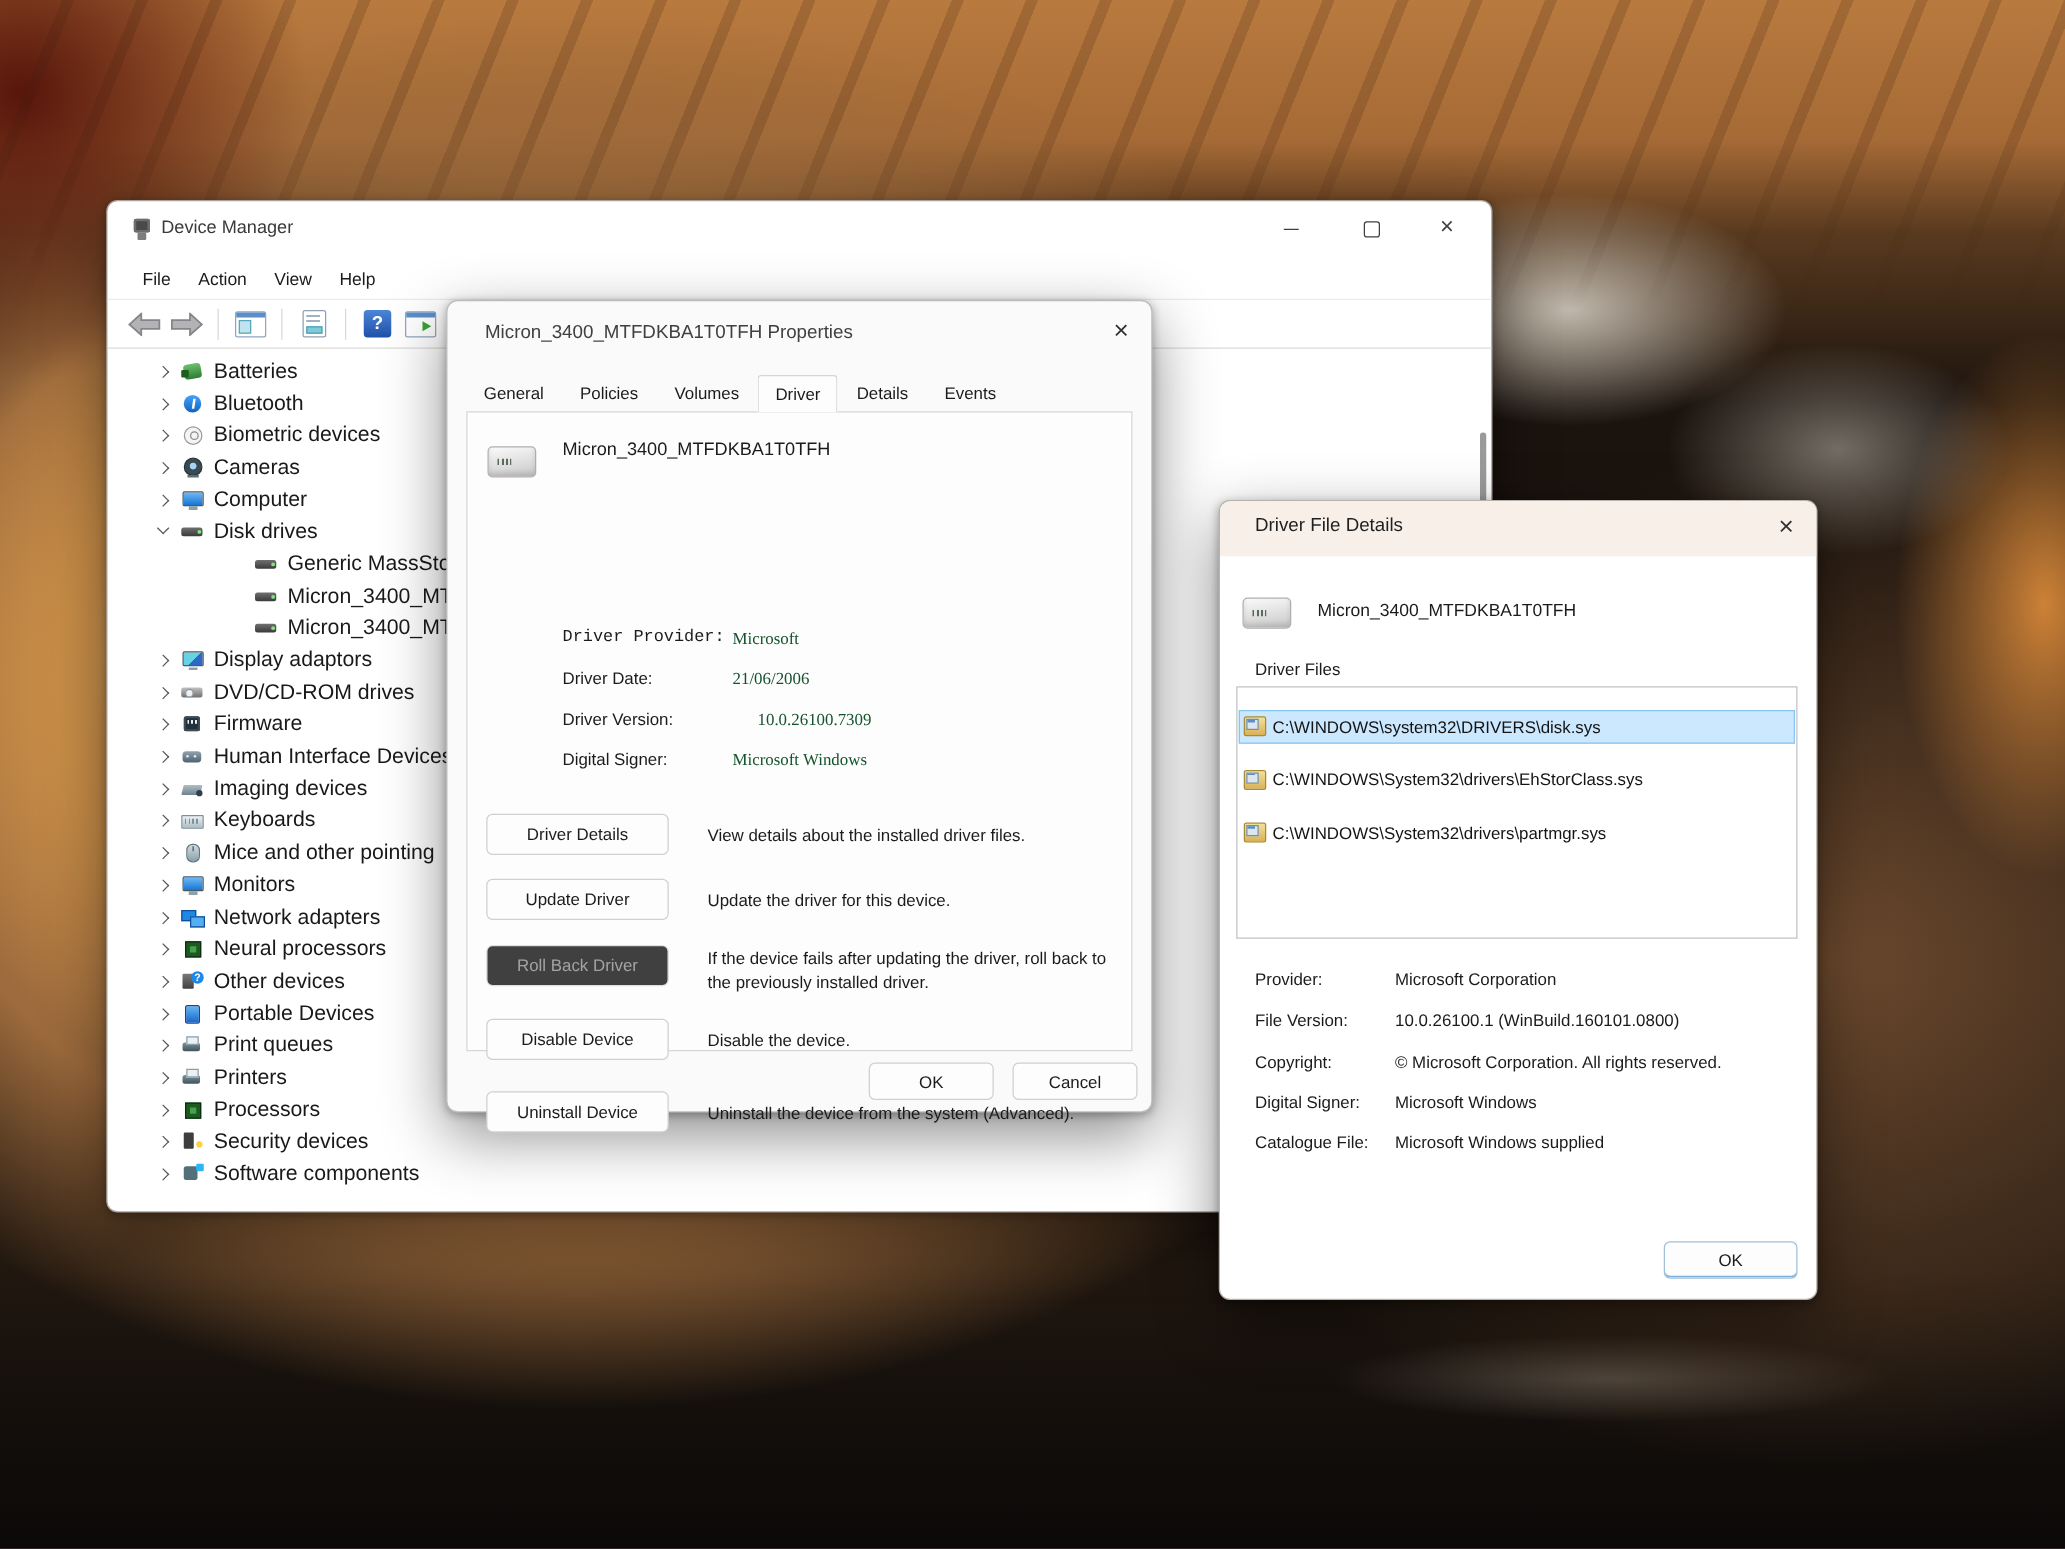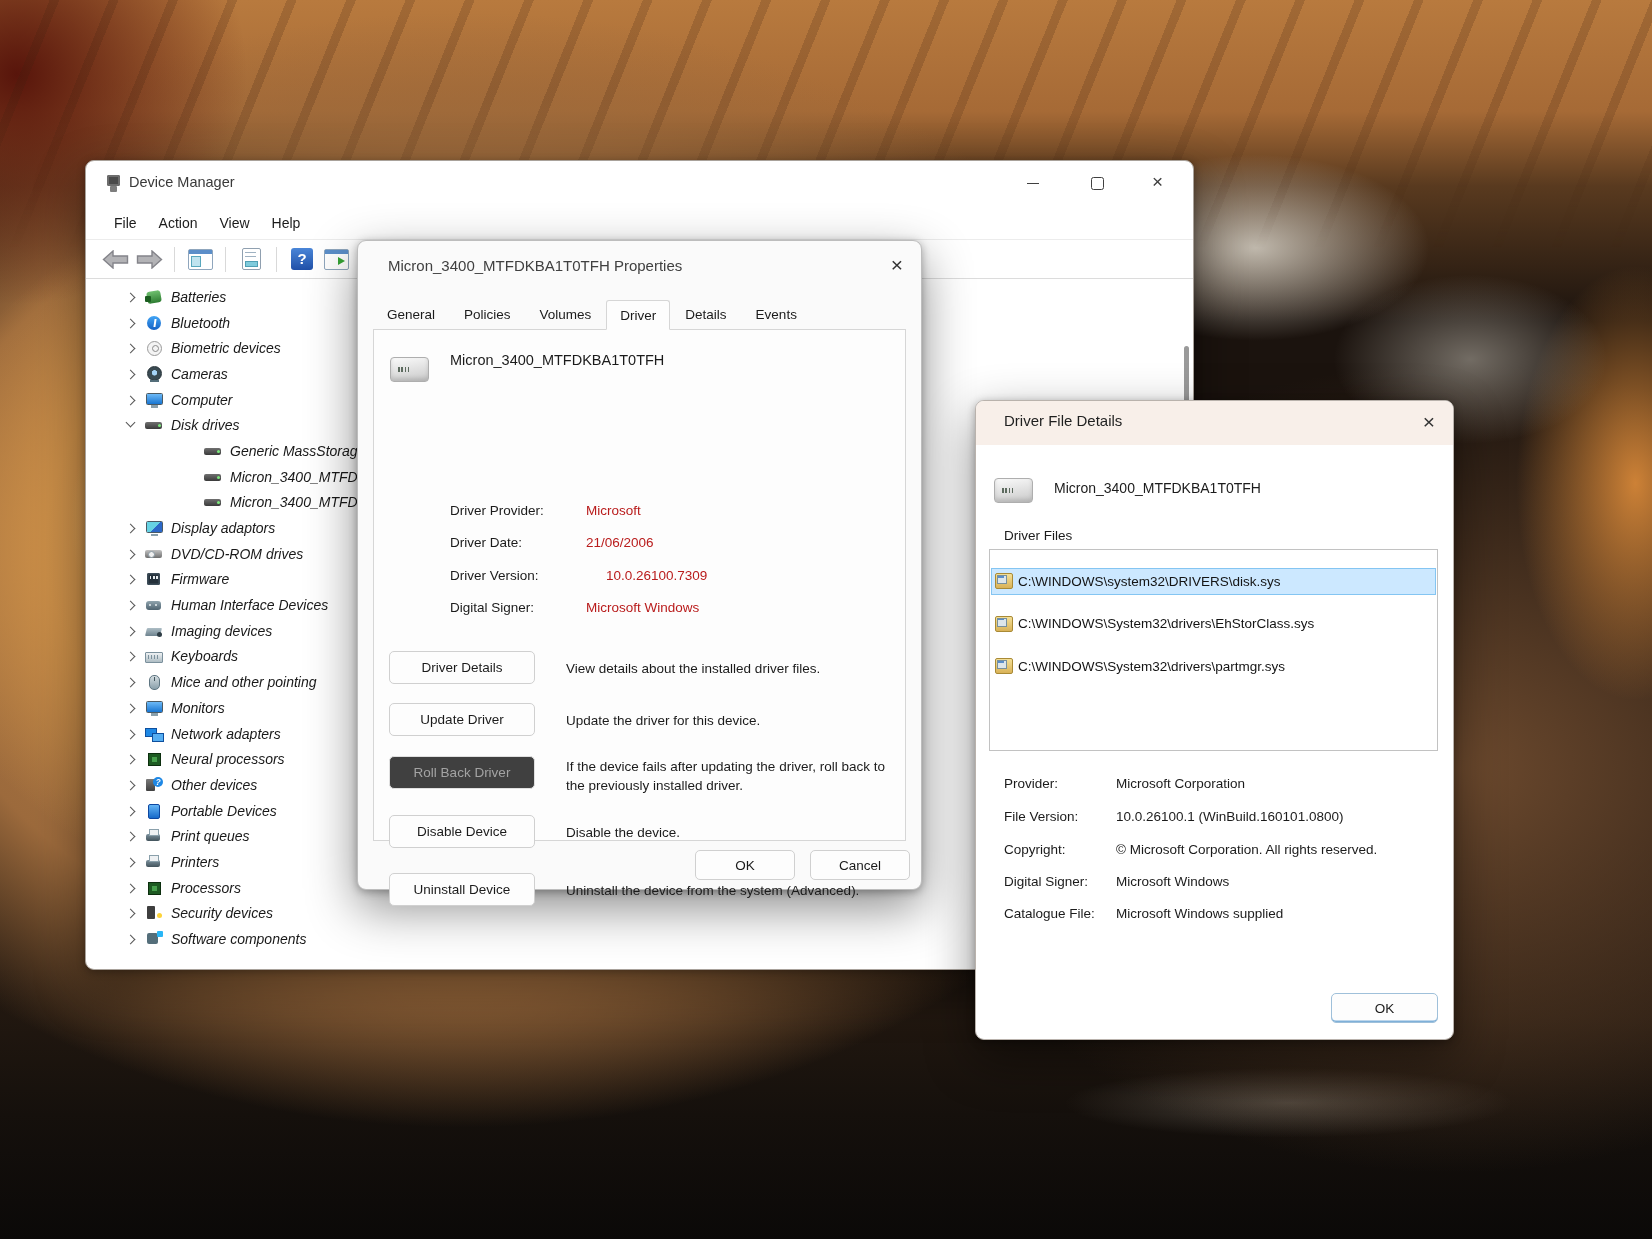--- a/index.html
+++ b/index.html
@@ -59,21 +59,21 @@
   .tb-doc{position:relative;width:17px;height:20px;background:#fff;border:1px solid #90a0b0;border-radius:2px;}
   .tb-doc::before{content:"";position:absolute;left:2px;top:3px;width:11px;height:8px;background:repeating-linear-gradient(#9fb2c2 0 1.5px,transparent 1.5px 4px);}
   .tb-doc::after{content:"";position:absolute;left:2px;bottom:2px;width:11px;height:4px;background:#7fcbdc;border:1px solid #4f9fb4;}
   .tb-help{width:22px;height:22px;border-radius:3px;background:linear-gradient(#4a86d8,#2050a8);color:#fff;font-weight:bold;font-size:15px;text-align:center;line-height:22px;}
   .tb-gear{position:relative;width:24px;height:24px;}
   .tb-gear::before{content:"";position:absolute;left:3px;top:3px;width:14px;height:14px;border-radius:50%;background:radial-gradient(circle at 50% 50%, #f2f2f2 0 3px, #9a9a9a 3.5px);box-shadow:0 -4px 0 -2px #9a9a9a,0 4px 0 -2px #9a9a9a,-4px 0 0 -2px #9a9a9a,4px 0 0 -2px #9a9a9a;}
   .tb-gear::after{content:"";position:absolute;right:0;bottom:1px;width:0;height:0;border-left:5px solid transparent;border-right:5px solid transparent;border-top:8px solid #2fae2f;transform:rotate(180deg);}
 
   
   .dm-tree{position:absolute;left:1px;top:119px;right:1px;bottom:1px;background:#fff;overflow:hidden;border-bottom-left-radius:8px;border-bottom-right-radius:8px;padding-top:4px;}
-  .tree-row{display:flex;align-items:center;height:25.7px;font-size:14px;color:#191919;white-space:nowrap;font-style:italic;}
+  .tree-row{display:flex;align-items:center;height:25.7px;font-size:17px;color:#191919;white-space:nowrap;}
   .tree-row.lvl1{padding-left:36px;}
   .tree-row.lvl2{padding-left:95px;}
   .tw{width:16px;height:16px;position:relative;flex:0 0 16px;margin-right:6px;}
   .tw.c::after{content:"";position:absolute;left:4px;top:5px;width:6px;height:6px;border-top:1.7px solid #565656;border-right:1.7px solid #565656;transform:rotate(45deg);}
   .tw.e::after{content:"";position:absolute;left:4px;top:2px;width:6px;height:6px;border-top:1.7px solid #565656;border-right:1.7px solid #565656;transform:rotate(135deg);}
   .dm-scrollbar{position:absolute;right:4px;top:185px;width:5px;height:780px;}
   .dm-scrollbar .thumb{position:absolute;top:0;width:5px;height:82px;border-radius:3px;background:#9a9a9a;}
 
   
   .ti{position:relative;width:18px;height:16px;flex:0 0 18px;margin-right:8px;}
@@ -126,21 +126,21 @@
   #props{left:357px;top:240px;width:563px;height:648px;background:#fafafa;border:1px solid #bdbdbd;}
   .pd-title{position:absolute;left:30px;top:16px;font-size:15px;color:#404040;}
   #props .dlg-close{right:18px;top:14px;}
   .pd-tabs{position:absolute;left:15px;top:58px;height:30px;display:flex;align-items:flex-end;}
   .pd-tab{font-size:13.5px;color:#1b1b1b;padding:5px 13px 6px;border:1px solid transparent;margin-right:1px;}
   .pd-tab.active{background:#fdfdfd;border-color:#d6d6d6;border-bottom-color:#fdfdfd;border-radius:3px 3px 0 0;padding-top:7px;position:relative;z-index:2;margin-bottom:-1px;}
   .pd-page{position:absolute;left:15px;top:88px;width:531px;height:510px;background:#fdfdfd;border:1px solid #d6d6d6;z-index:1;}
   .pd-devicon{position:absolute;left:32px;top:116px;z-index:2;}
   .pd-devname{position:absolute;left:92px;top:111px;font-size:14.5px;color:#1b1b1b;z-index:2;}
   .pd-field-label{position:absolute;left:92px;font-size:13.5px;color:#1b1b1b;z-index:2;}
-  .pd-field-value{position:absolute;left:228px;font-size:13.5px;color:#b91c1c;z-index:2;}
+  .pd-field-value{position:absolute;left:228px;font-size:13.5px;color:#14532d;z-index:2;font-family:Liberation Serif, serif;}
   .pd-action-btn{position:absolute;left:31px;width:146px;height:33px;z-index:2;}
   .pd-action-desc{position:absolute;left:208px;width:330px;font-size:13.5px;color:#1b1b1b;line-height:19px;z-index:2;}
   .pd-footer-btn{position:absolute;width:100px;height:30px;z-index:2;}
 
   
   #dfd{left:975px;top:400px;width:477px;height:638px;background:#ffffff;border:1px solid #b9b2ac;}
   .dfd-titlebar{position:absolute;left:0;top:0;right:0;height:44px;background:#f8efe9;border-radius:8px 8px 0 0;}
   .dfd-title{position:absolute;left:28px;top:11px;font-size:15px;color:#1f1f1f;}
   #dfd .dlg-close{right:18px;top:11px;}
   .dfd-devicon{position:absolute;left:18px;top:77px;}
@@ -365,21 +365,21 @@
         <div class="pd-tab">Policies</div>
         <div class="pd-tab">Volumes</div>
         <div class="pd-tab active">Driver</div>
         <div class="pd-tab">Details</div>
         <div class="pd-tab">Events</div>
       </div>
     <div class="pd-page"></div>
     <span class="ssd-icon pd-devicon"></span>
     <span class="pd-devname">Micron_3400_MTFDKBA1T0TFH</span>
     <div id="pd-fields">
-        <span class="pd-field-label" style="top: 262px;">Driver Provider:</span>
+        <span class="pd-field-label" style="top: 262px; font-family: Liberation Mono, monospace;">Driver Provider:</span>
         <span class="pd-field-value" style="top: 262px;">Microsoft</span>
         <span class="pd-field-label" style="top: 294px;">Driver Date:</span>
         <span class="pd-field-value" style="top: 294px;">21/06/2006</span>
         <span class="pd-field-label" style="top: 327px;">Driver Version:</span>
         <span class="pd-field-value" style="top: 327px; margin-left: 20px;">10.0.26100.7309</span>
         <span class="pd-field-label" style="top: 359px;">Digital Signer:</span>
         <span class="pd-field-value" style="top: 359px;">Microsoft Windows</span>
       </div>
     <div id="pd-actions">
         <button class="btn pd-action-btn" style="top: 410px;">Driver Details</button>

